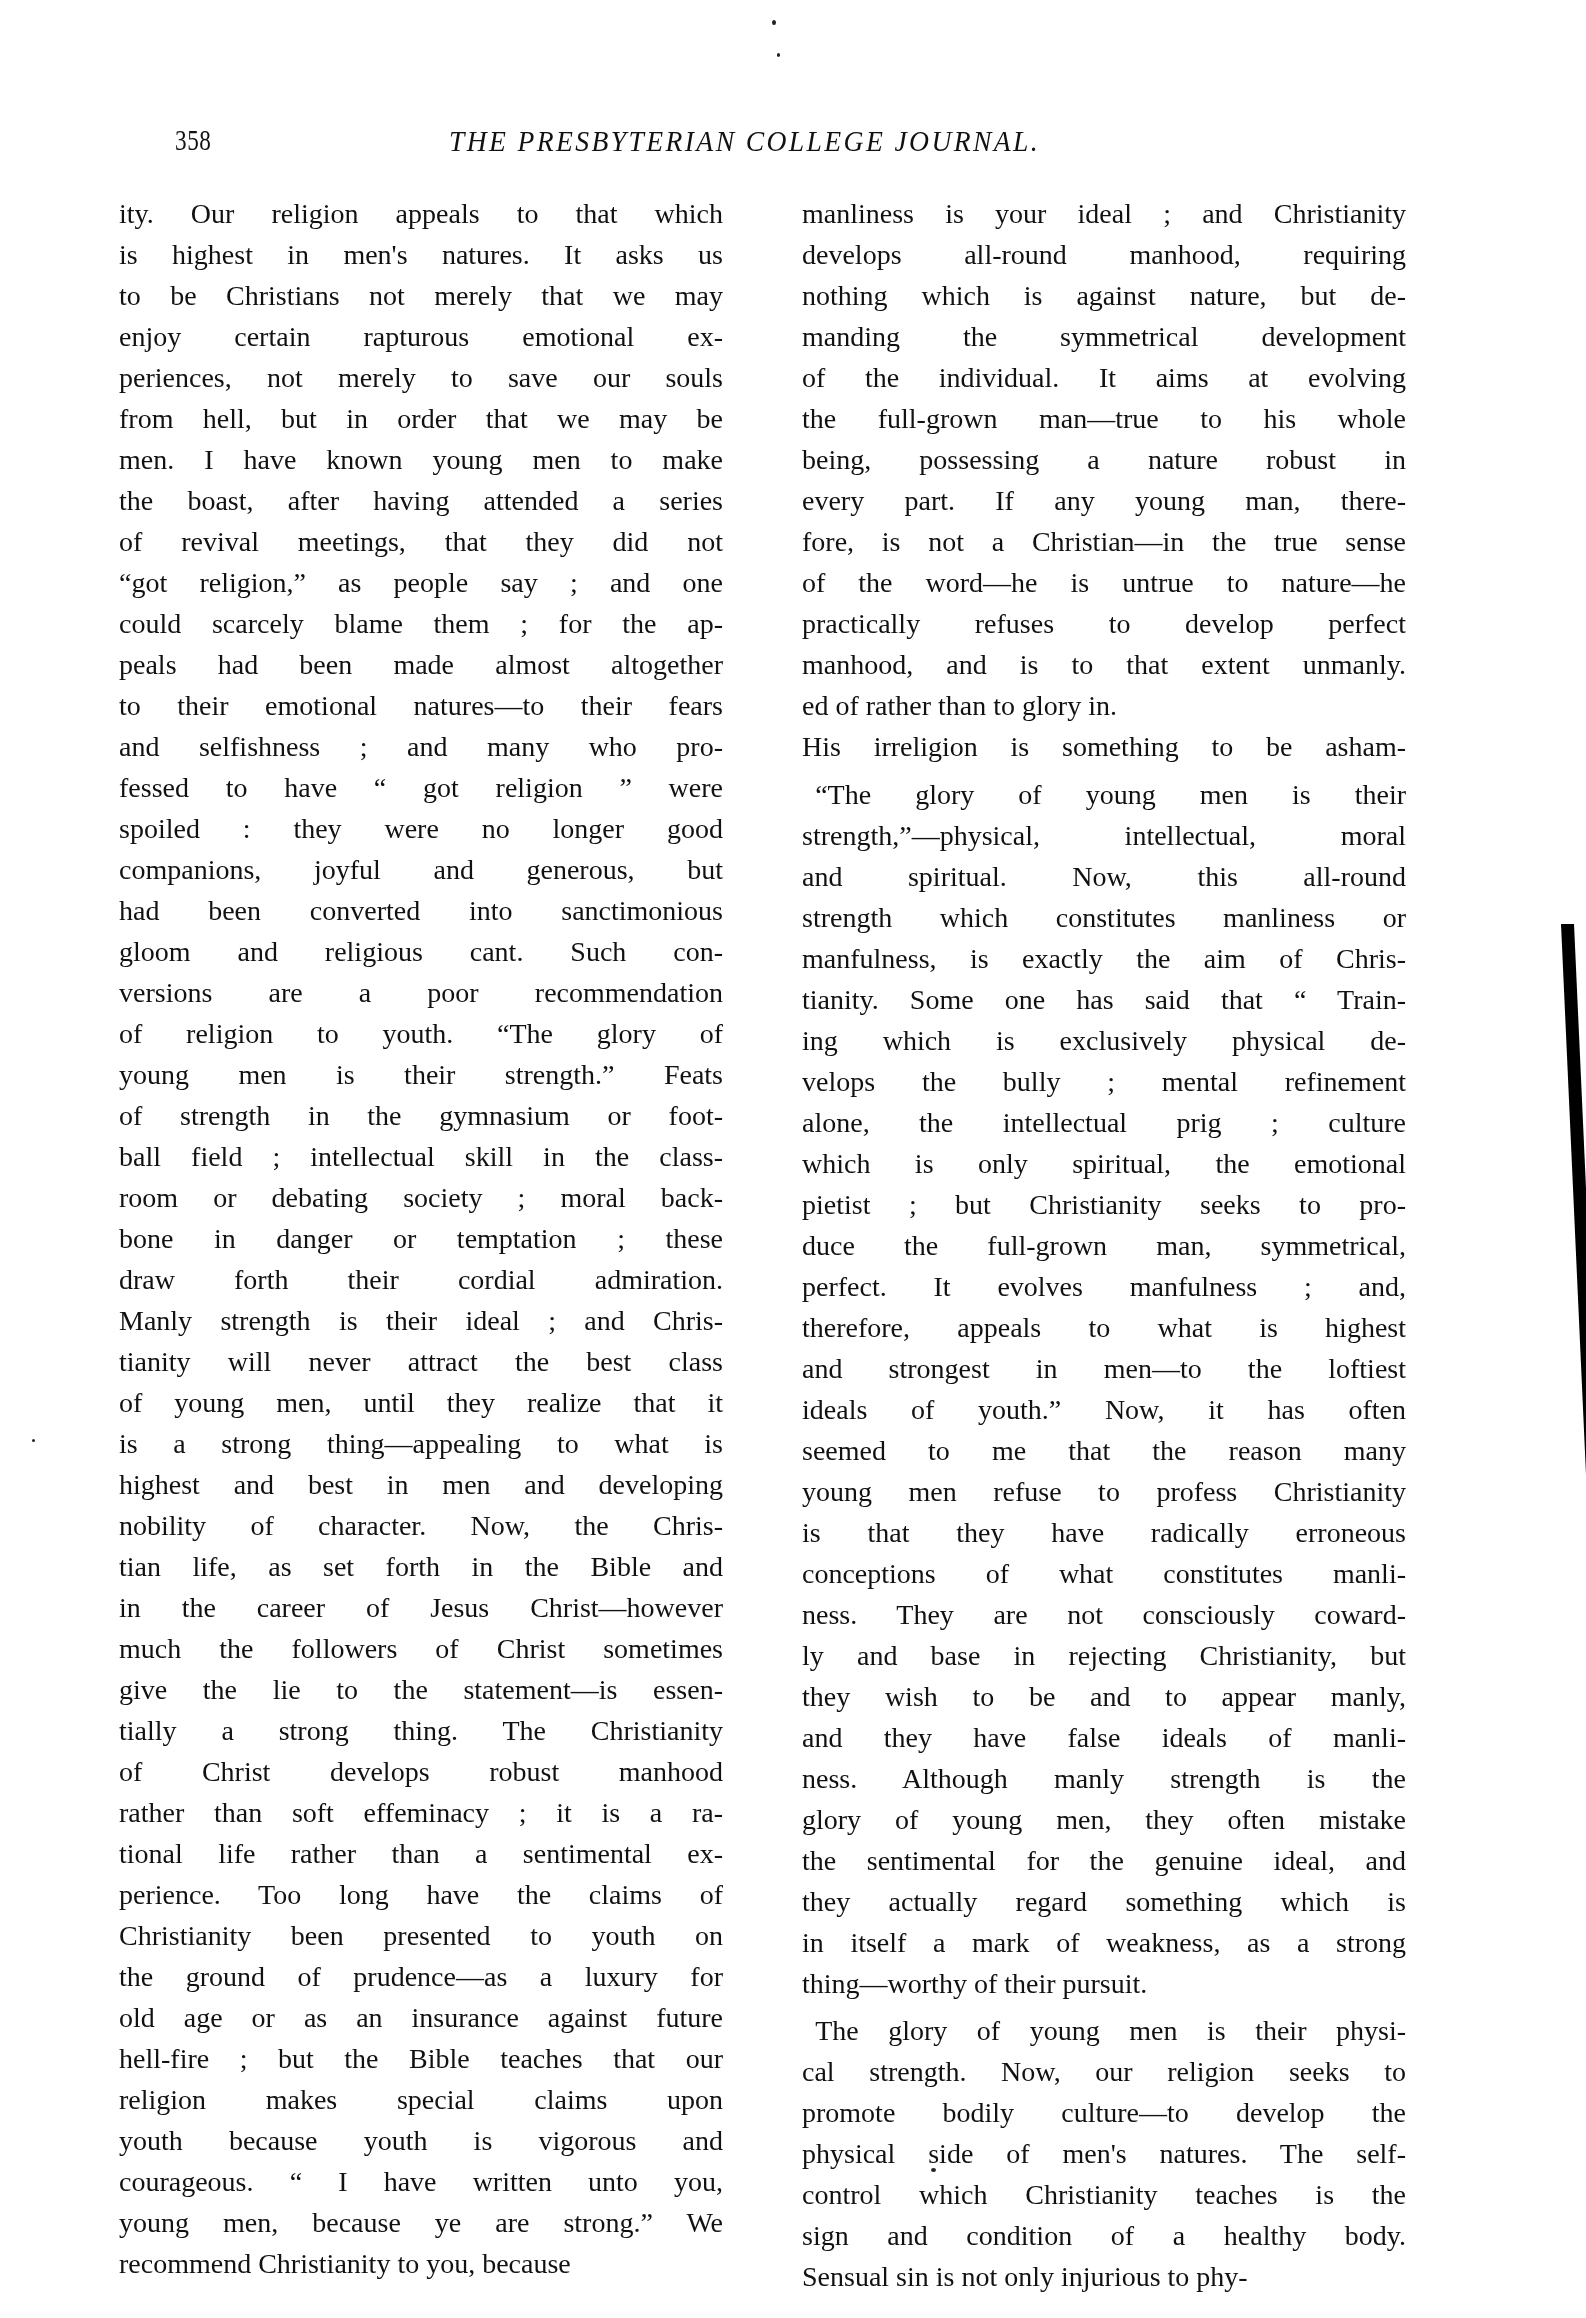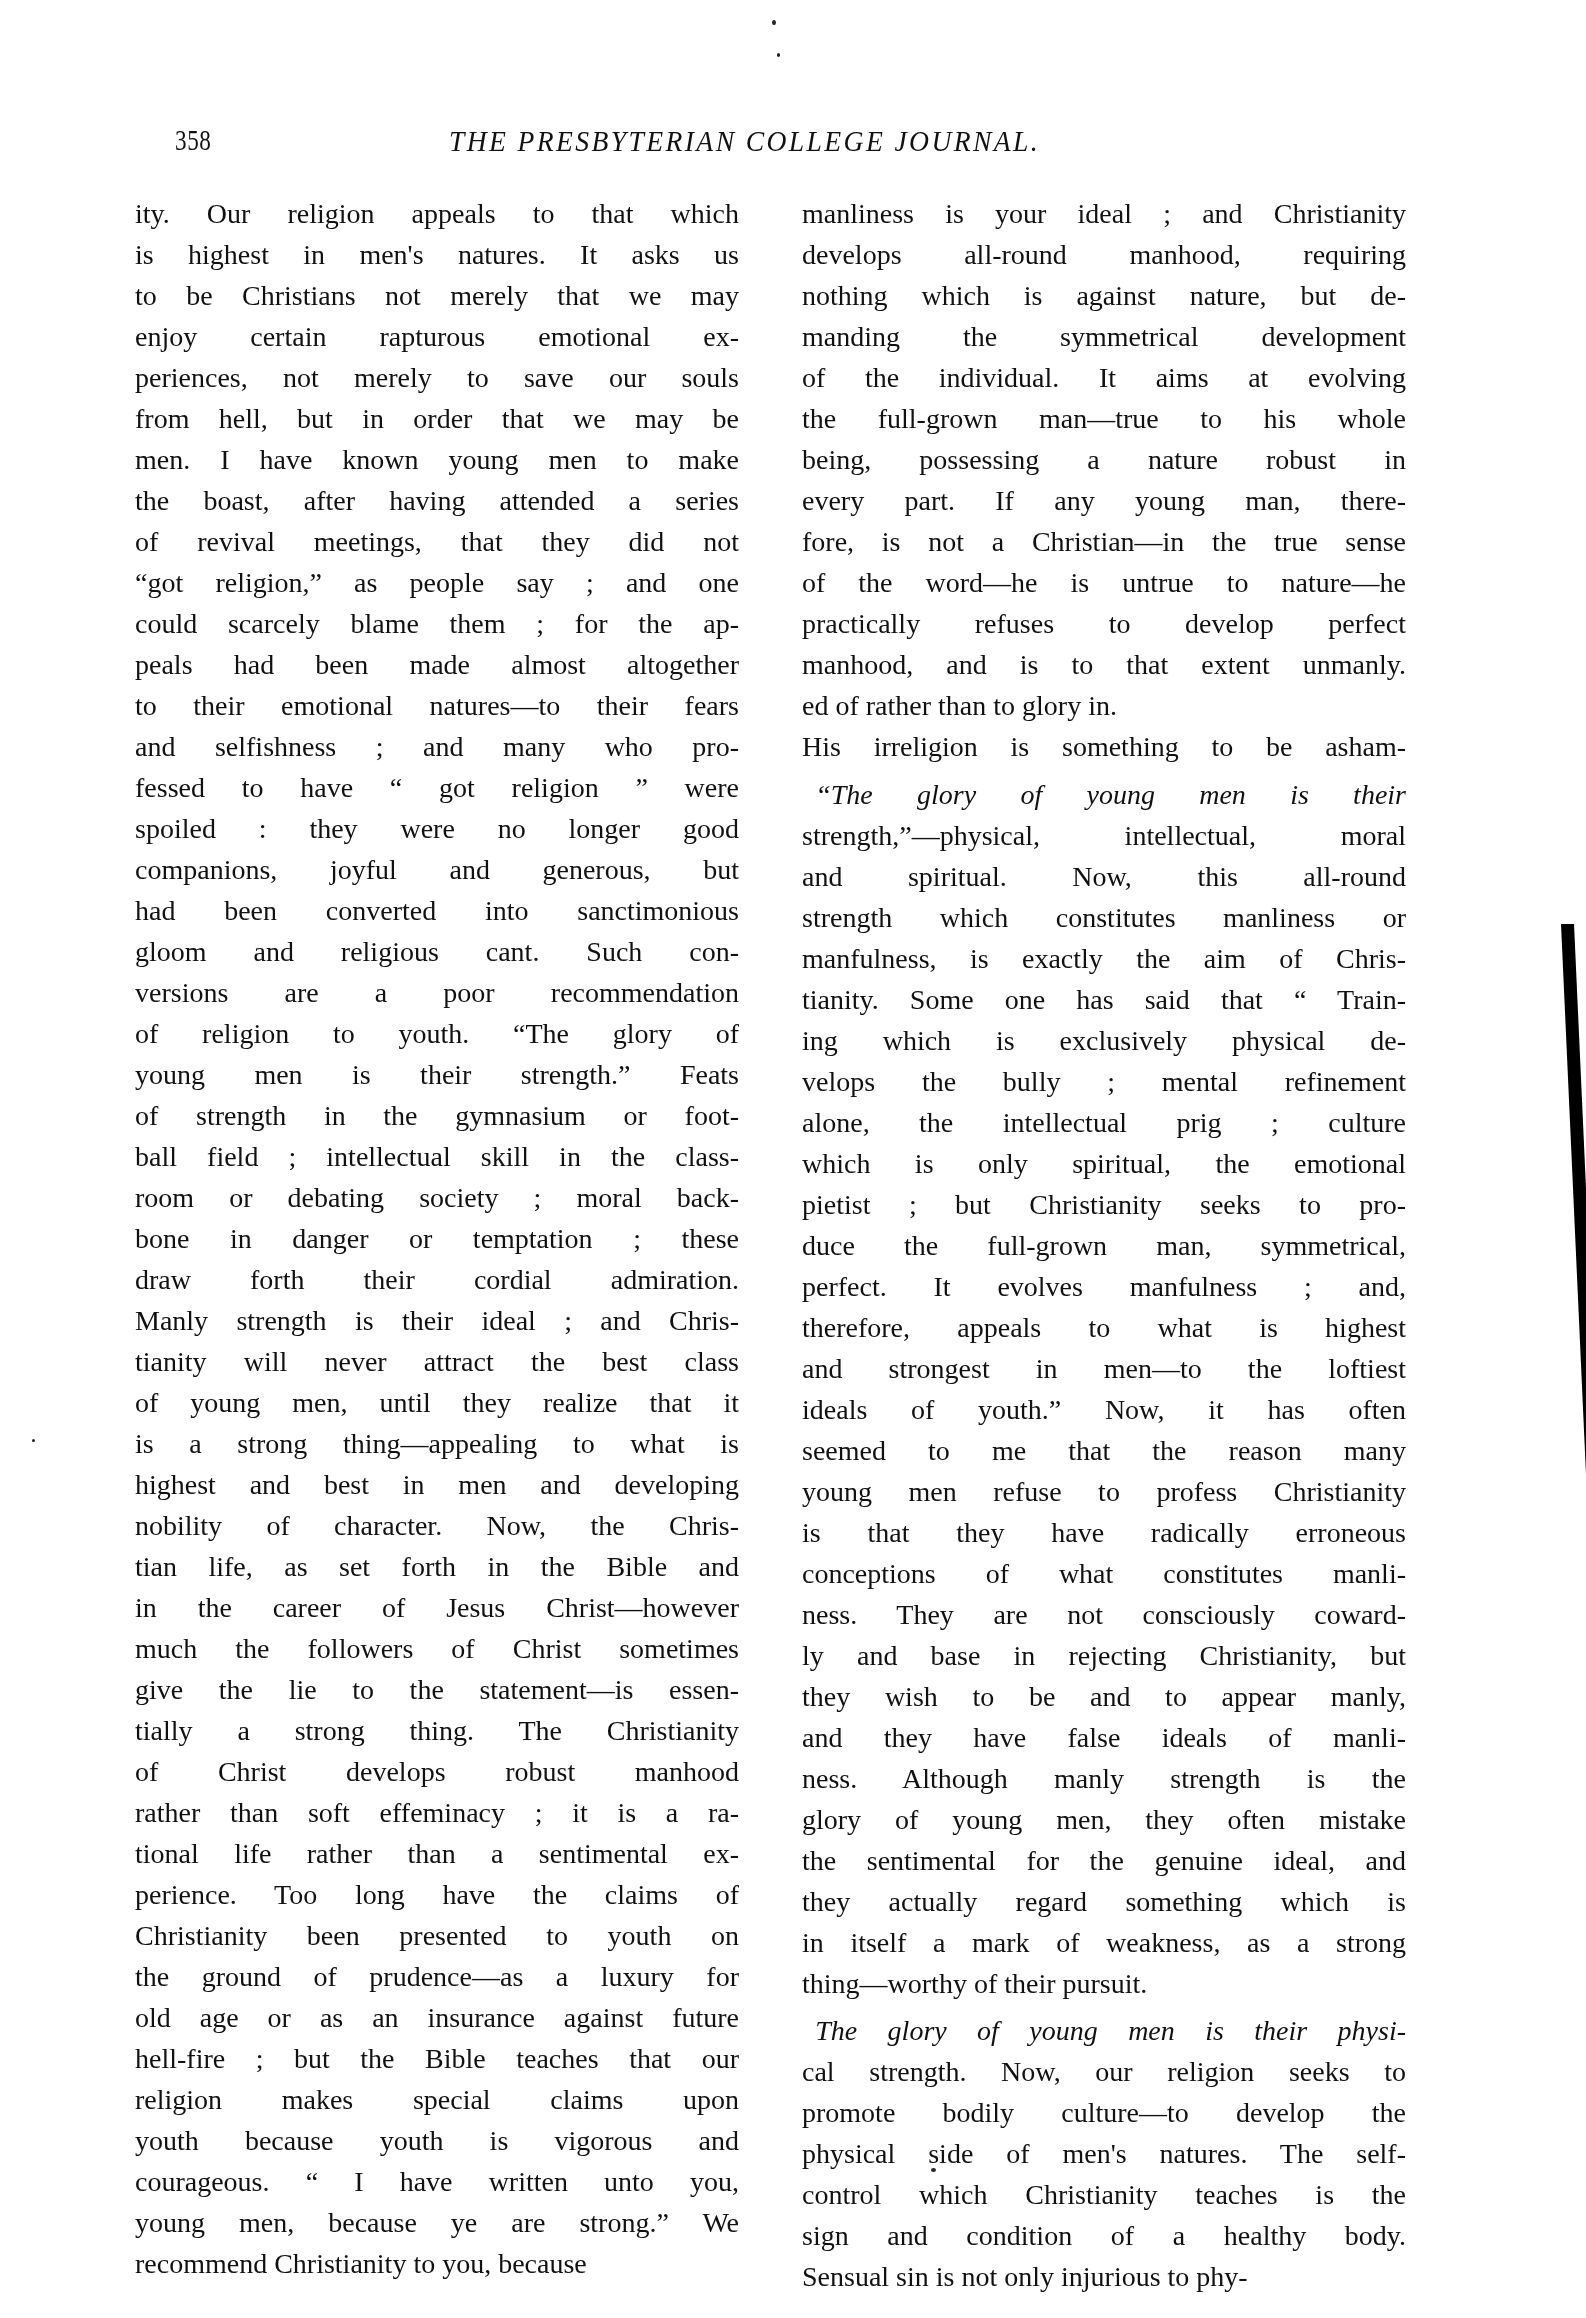--- a/index.html
+++ b/index.html
@@ -2,25 +2,25 @@
 <html style="font-size:10.6px"><head>
 <meta charset="utf-8">
 <style>
   html, body { margin: 0; padding: 0; background: #ffffff; }
   body { width: 1586px; height: 2319px; position: relative; overflow: hidden;
          font-family: "Liberation Serif", "DejaVu Serif", serif; color: #111; }
   .header { position: absolute; top: 119px; left: 0; width: 1322px; height: 46px; }
   .page-num { position: absolute; left: 175px; top: 5.3px; font-size: 29px; letter-spacing: 0.7px; transform: scaleX(0.8); transform-origin: left; }
   .running-title { position: absolute; left: 449px; top: 5.3px; font-size: 30px; font-style: italic; letter-spacing: 2.6px; transform: scaleX(0.92); transform-origin: left; white-space: nowrap; }
   .column { position: absolute; top: 193px; width: 604px; }
-  #col-left { left: 135px; }
+  #col-left { left: 119px; }
   #col-right { left: 802px; }
   .line { height: 41px; line-height: 41px; font-size: 28px; text-align: justify; text-align-last: justify; white-space: nowrap; overflow: hidden; }
   .line.last { text-align-last: left; }
-  .line.indent { padding-left: 13.2px; font-style: italic; }
+  .line.indent { padding-left: 13.2px; }
   .line.gap { margin-top: 6.6px; }
   .spine-bar { position: absolute; left: 1561px; top: 924px; width: 13.2px; height: 1395px; background: #000; transform: skewX(2.6deg); transform-origin: top; }
   .speck { position: absolute; background: #222; border-radius: 50%; }
 </style>
 </head>
 <body>
 
 <div class="header">
   <span class="page-num">358</span>
   <span class="running-title">THE PRESBYTERIAN COLLEGE JOURNAL.</span>

